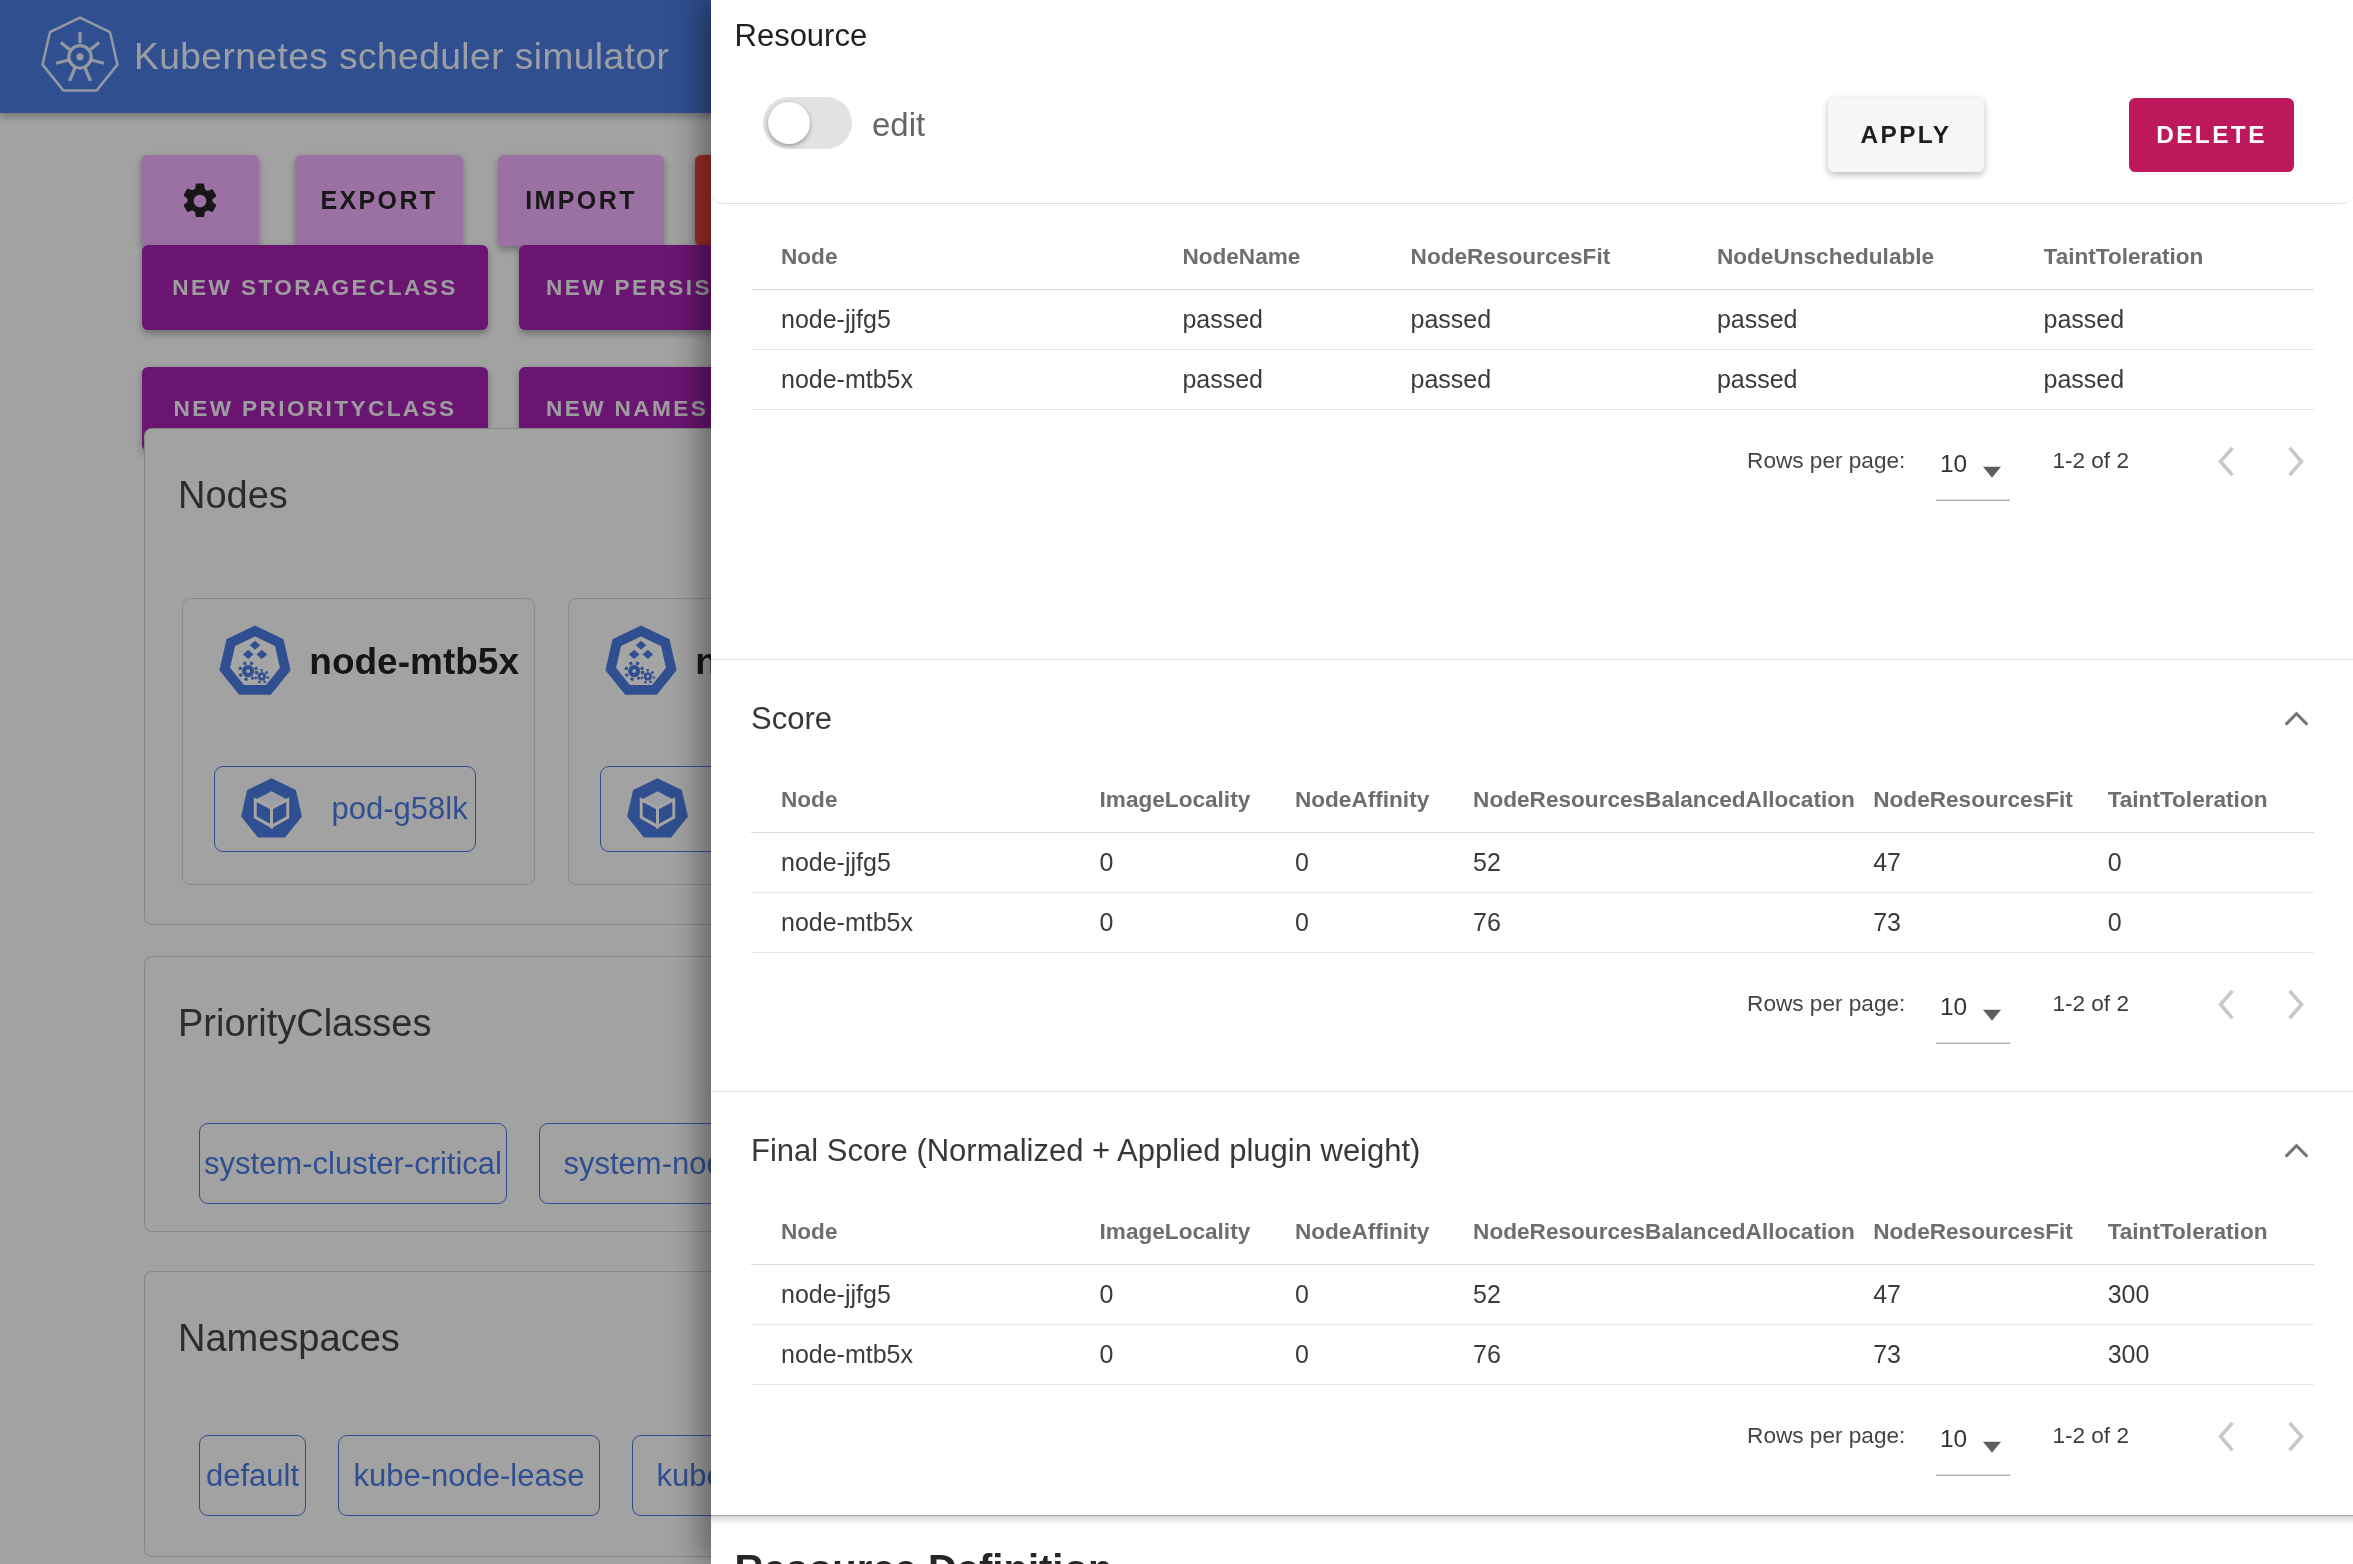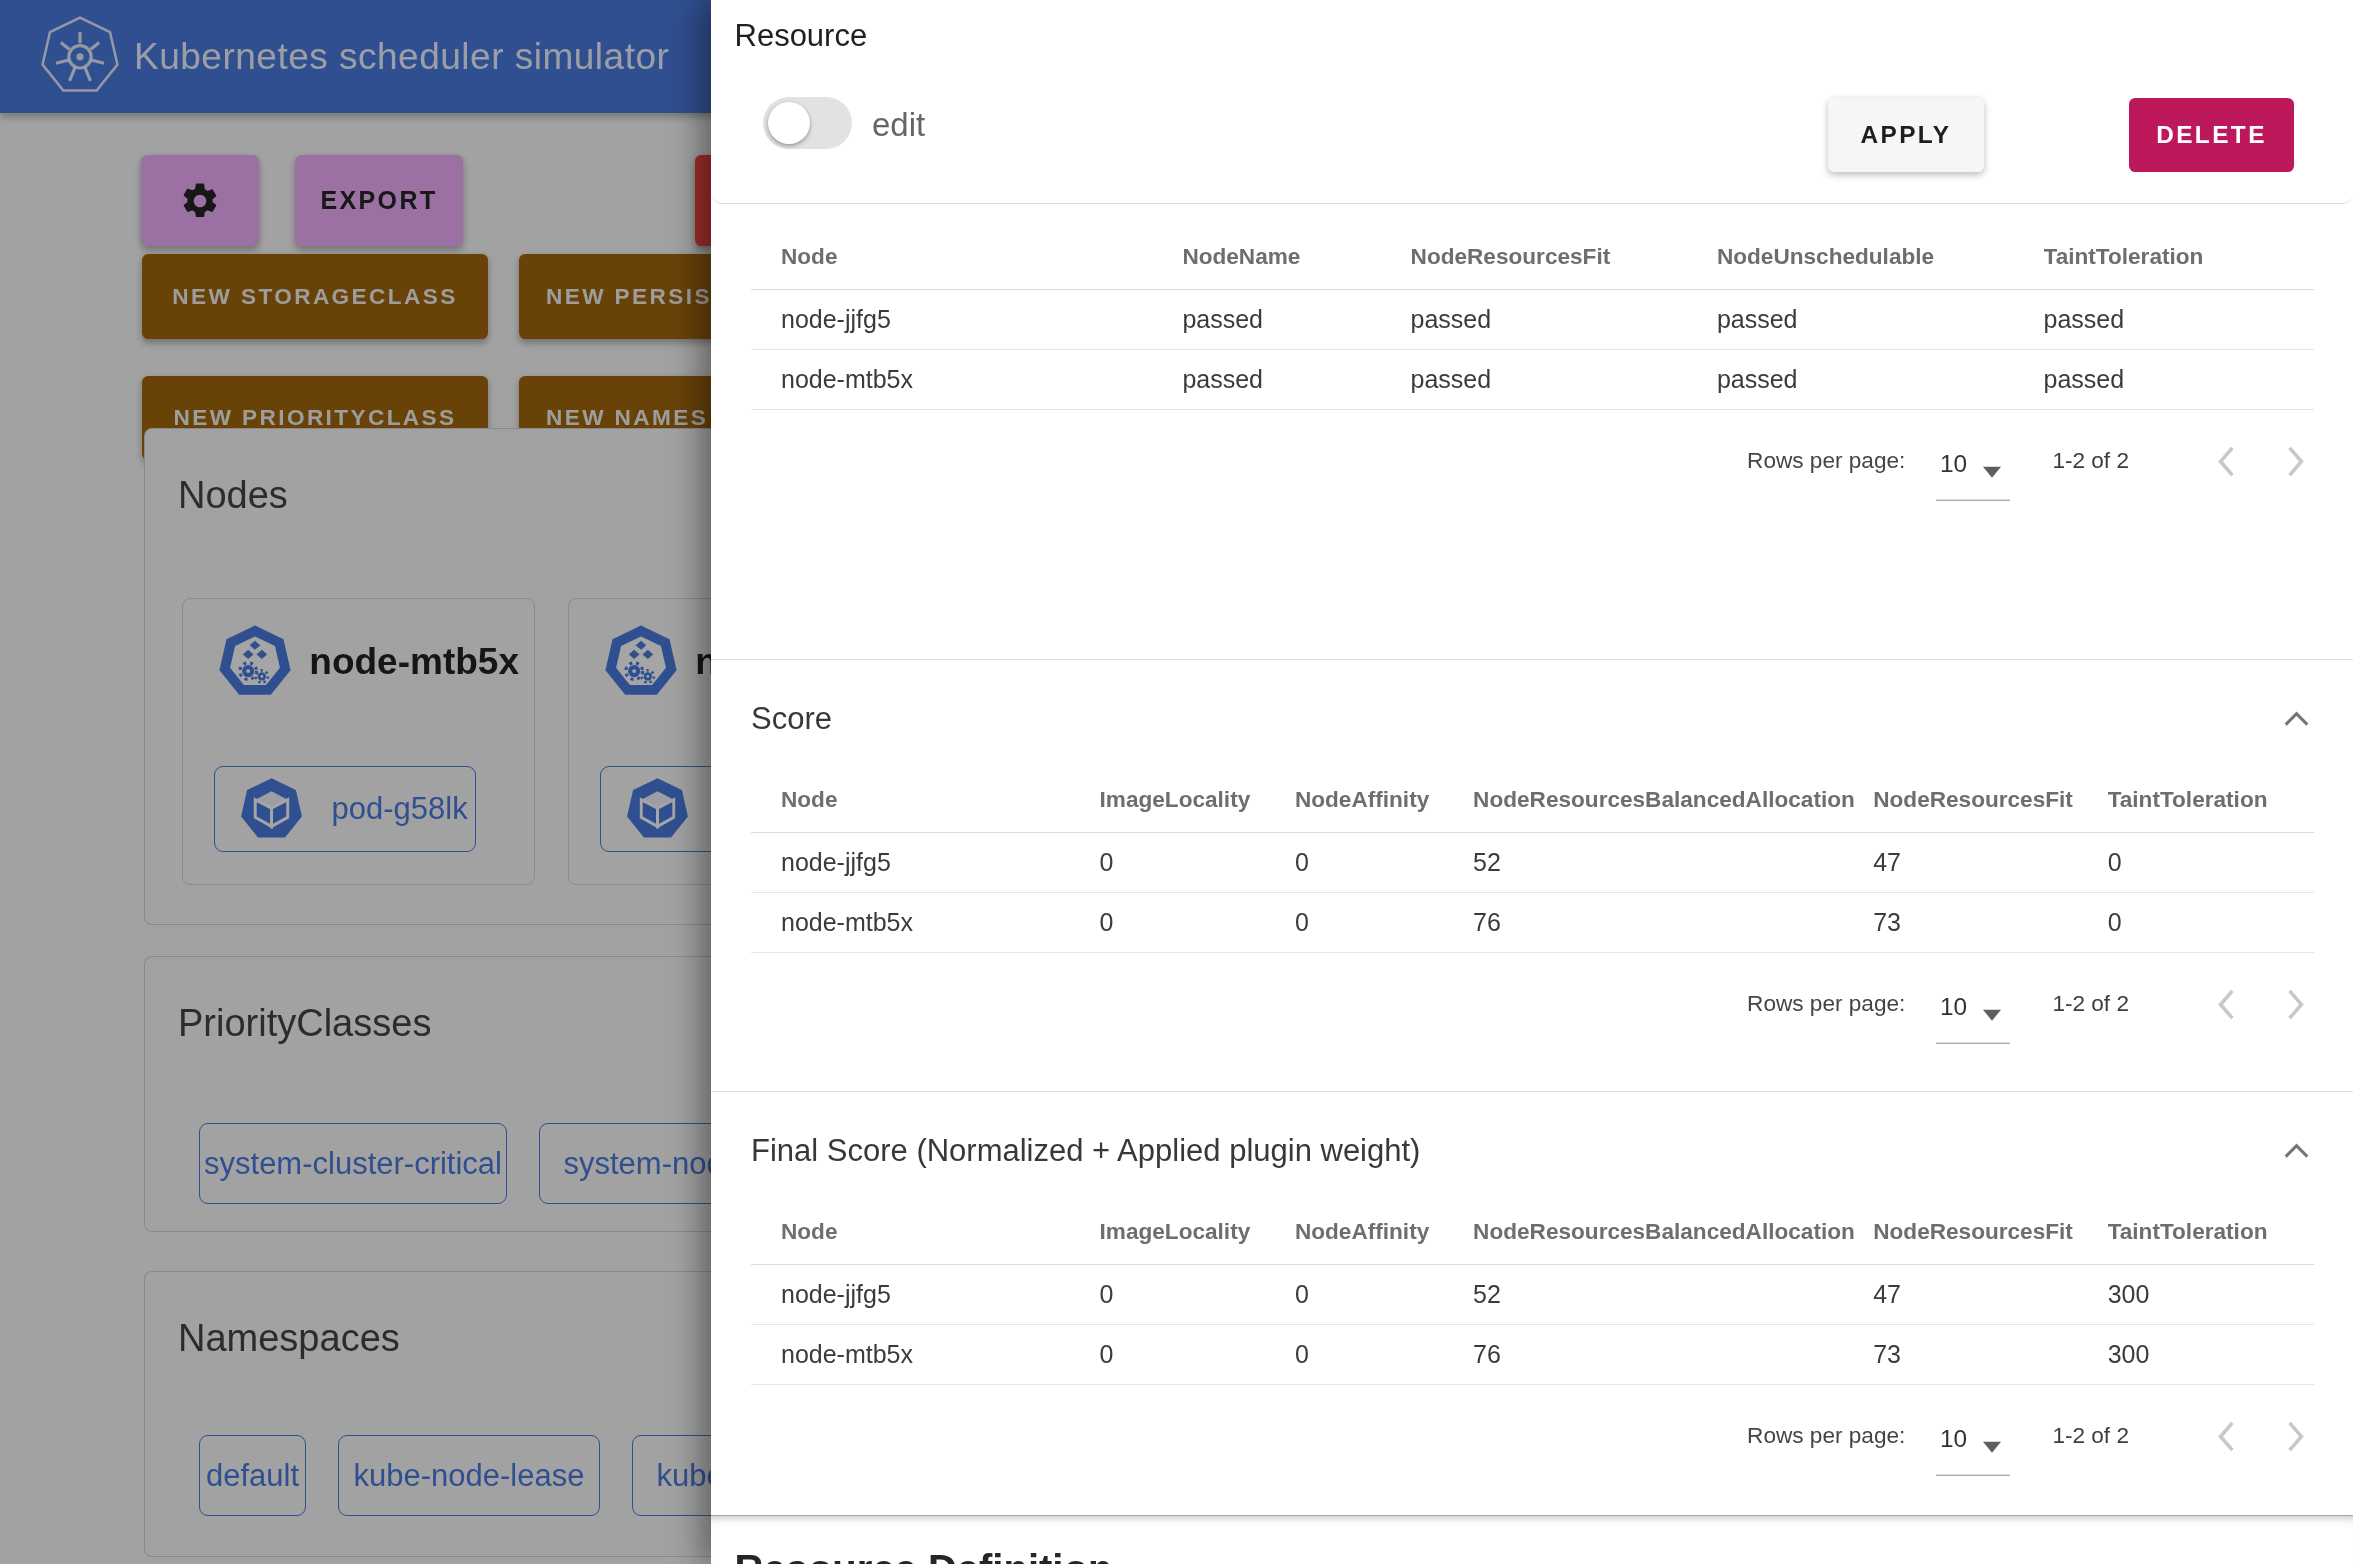--- a/index.html
+++ b/index.html
@@ -14,22 +14,22 @@
     background:#4678de; box-shadow:0 3.6px 7.2px rgba(0,0,0,.28);
     display:flex; align-items:center; z-index:1;
   }
   .k8s-logo { position:absolute; left:40px; top:16.3px; width:80px; height:80px; }
   .appbar-title { position:absolute; left:134px; top:0; line-height:113px;
     font-size:37px; color:rgba(255,255,255,.92); letter-spacing:0.5px; }
   .btn { position:absolute; display:flex; align-items:center; justify-content:center;
     border-radius:6.3px; font-weight:bold; letter-spacing:2.4px; cursor:pointer; z-index:1; }
   .btn-light { background:#f0abfc; color:#212121; font-size:25px;
     box-shadow:0 3.6px 7.2px rgba(0,0,0,.30); }
-  .btn-primary { background:#a16207; color:#f2f2f2; font-size:22.6px;
-    box-shadow:0 3.6px 7.2px rgba(0,0,0,.30);margin-top:9px; }
+  .btn-primary { background:#a21caf; color:#f2f2f2; font-size:22.6px;
+    box-shadow:0 3.6px 7.2px rgba(0,0,0,.30); }
   .btn-red-sliver { background:#f4433c; box-shadow:0 3.6px 7.2px rgba(0,0,0,.30); }
   .left-align { justify-content:flex-start; padding-left:27px; }
   .panel { position:absolute; left:144px; background:#fafafa;
     border:0.9px solid rgba(0,0,0,.16); border-radius:8.1px; z-index:1; }
   .panel-title { position:absolute; left:33px; top:45px; font-size:38px;
     font-weight:normal; color:#404040; }
   .node-card { position:absolute; width:353px; height:287px;
     border:0.9px solid rgba(0,0,0,.15); border-radius:8.1px; }
   .node-head { position:absolute; left:34px; top:25px; display:flex;
     align-items:center; gap:16.3px; }
@@ -117,20 +117,21 @@
     </svg>
     <div class="appbar-title">Kubernetes scheduler simulator</div>
   </header>
 
   <div class="btn btn-light" style="left:141px;top:155px;width:118px;height:91px;">
     <svg width="42" height="42" viewBox="0 0 24 24">
       <path fill="#1f1f1f" d="M19.14 12.94c.04-.3.06-.61.06-.94 0-.32-.02-.64-.07-.94l2.03-1.58c.18-.14.23-.41.12-.61l-1.92-3.32c-.12-.22-.37-.29-.59-.22l-2.39.96c-.5-.38-1.03-.7-1.62-.94l-.36-2.54C14.36 2.17 14.16 2 13.92 2h-3.84c-.24 0-.43.17-.47.41l-.36 2.54c-.59.24-1.13.57-1.62.94l-2.39-.96c-.22-.08-.47 0-.59.22L2.73 8.48c-.12.21-.08.47.12.61l2.03 1.58c-.05.3-.09.63-.09.94s.02.64.07.94l-2.03 1.58c-.18.14-.23.41-.12.61l1.92 3.32c.12.22.37.29.59.22l2.39-.96c.5.38 1.03.7 1.62.94l.36 2.54c.05.24.24.41.48.41h3.84c.24 0 .44-.17.47-.41l.36-2.54c.59-.24 1.13-.56 1.62-.94l2.39.96c.22.08.47 0 .59-.22l1.92-3.32c.12-.22.07-.47-.12-.61l-2.01-1.58zM12 15.6c-1.98 0-3.6-1.62-3.6-3.6s1.62-3.6 3.6-3.6 3.6 1.62 3.6 3.6-1.62 3.6-3.6 3.6z"></path>
     </svg>
   </div>
   <div class="btn btn-light" style="left:295px;top:155px;width:168px;height:91px;">EXPORT</div>
+  <div class="btn btn-light" style="left:498px;top:155px;width:166px;height:91px;">IMPORT</div>
   <div class="btn btn-red-sliver" style="left:695px;top:155px;width:63px;height:91px;"></div>
 
   <div class="btn btn-primary" style="left:142px;top:245px;width:346px;height:85px;">NEW STORAGECLASS</div>
   <div class="btn btn-primary left-align" style="left:519px;top:245px;width:470px;height:85px;">NEW PERSIS</div>
   <div class="btn btn-primary" style="left:142px;top:367px;width:346px;height:84px;">NEW PRIORITYCLASS</div>
   <div class="btn btn-primary left-align" style="left:519px;top:367px;width:470px;height:84px;">NEW NAMES</div>
 
   <section class="panel" style="top:428px;width:868px;height:497px;">
     <div class="panel-title">Nodes</div>
     <div class="node-card" style="left:37px;top:169px;">

